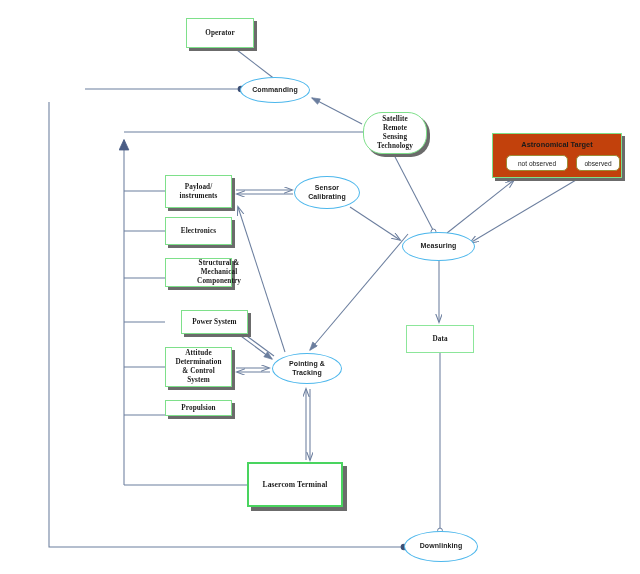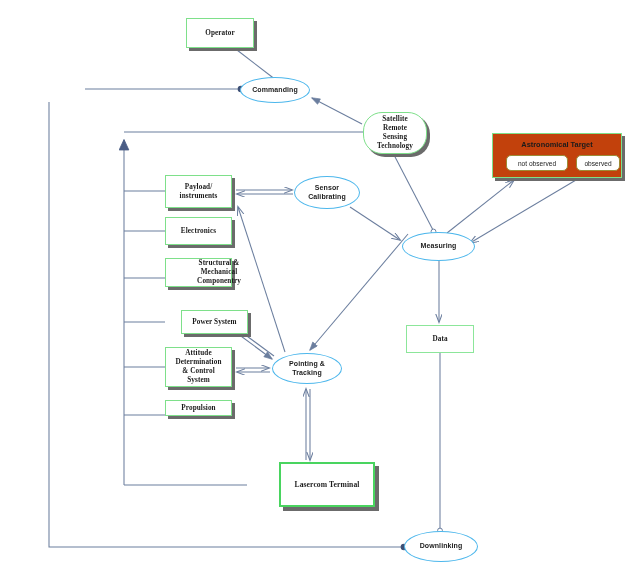--- a/index.html
+++ b/index.html
@@ -7,21 +7,21 @@
   #stage{position:relative;width:640px;height:574px;background:#fff;}
   svg#edges{position:absolute;left:0;top:0;width:640px;height:574px;}
 
   
   .node{position:absolute;box-sizing:border-box;display:flex;align-items:center;justify-content:center;text-align:center;}
   .box{
     background:#ffffff;border:1.5px solid #7ee08a;
     box-shadow:3px 3px 0 0 #6b6b6b;
     font-family:Liberation Serif, serif;
   }
-  .box.thick{border:2.5px solid #49d45f;box-shadow:4px 4px 0 0 #6b6b6b;margin-left:32px;}
+  .box.thick{border:2.5px solid #49d45f;box-shadow:4px 4px 0 0 #6b6b6b;}
   .box.flat{box-shadow:none;border:1.3px solid #8ce69a;}
   .box .label{font-size:7.2px;font-weight:bold;color:#1b1b1b;line-height:1.22;letter-spacing:.1px;padding:0 3px;}
   .box.thick .label{font-size:7.6px;}
 
   .ellipse{
     background:#ffffff;border:1.4px solid #4db7ec;border-radius:50%;
   }
   .ellipse .label{font-size:7.0px;font-weight:bold;color:#1b1b1b;line-height:1.22;letter-spacing:.1px;}
 
   

